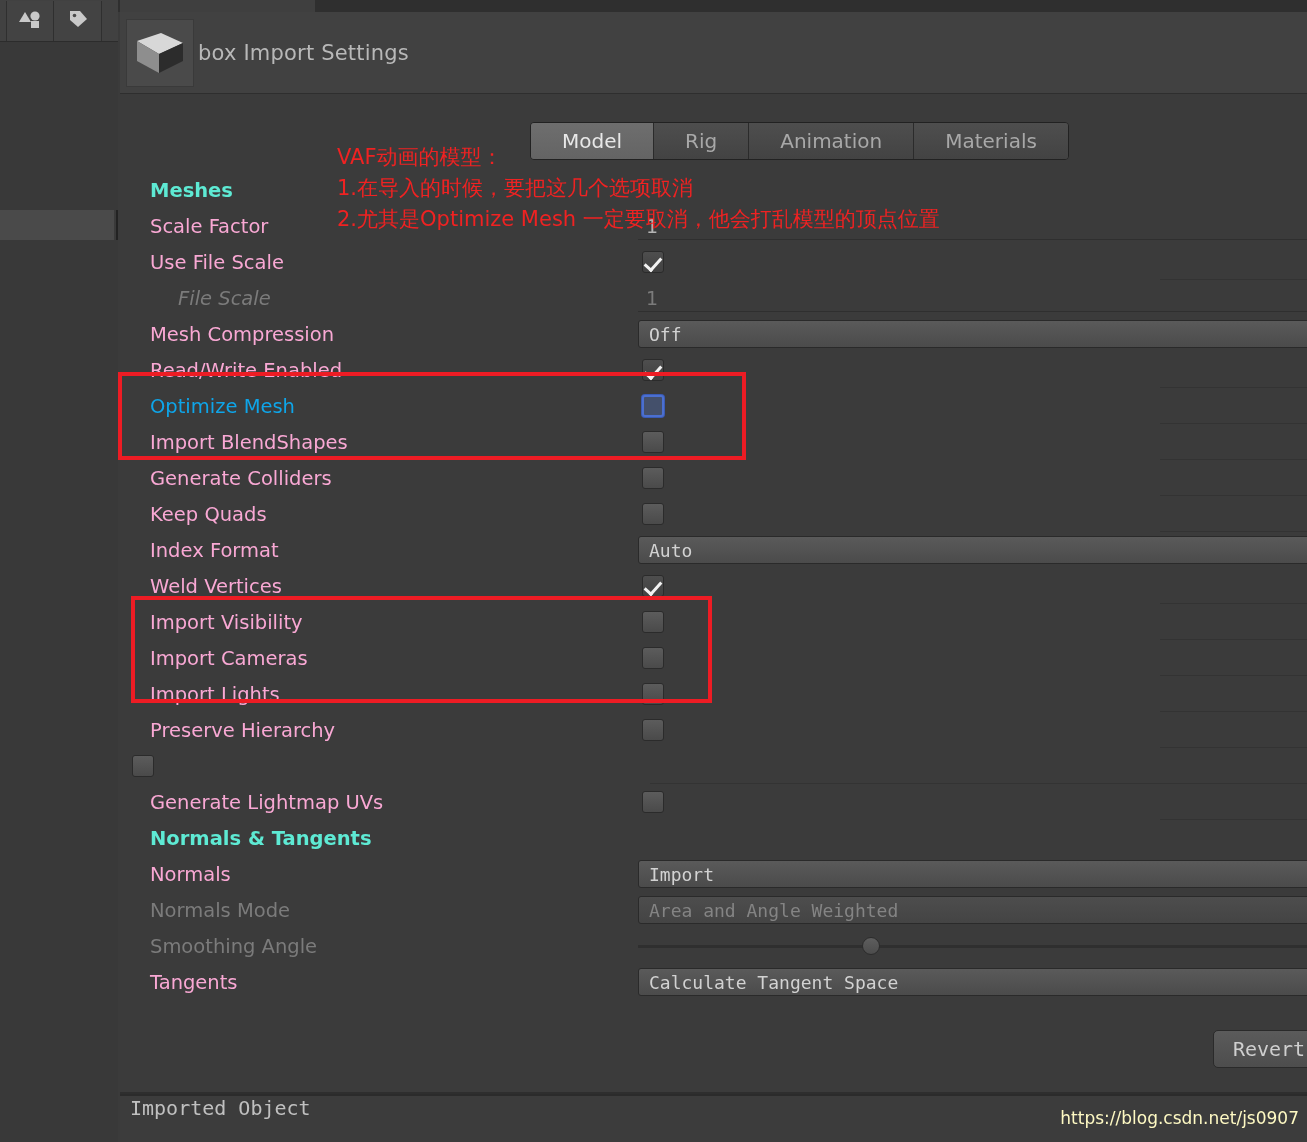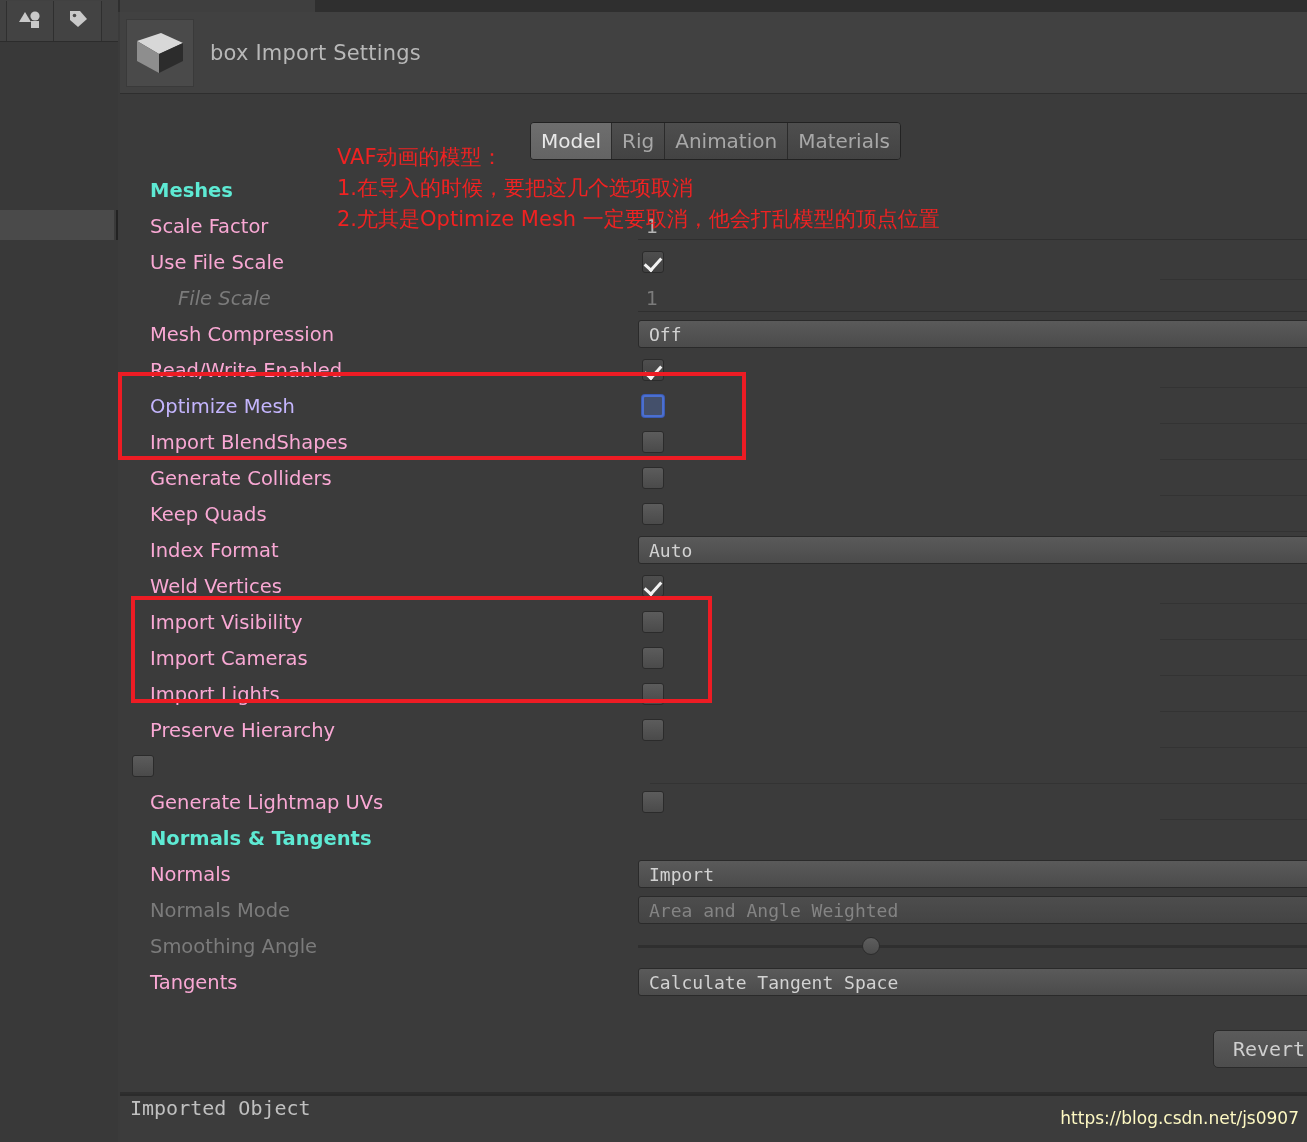--- a/index.html
+++ b/index.html
@@ -58,54 +58,54 @@
     position: relative; height: 82px; background: #414141;
     border-bottom: 1px solid #2e2e2e;
     display: flex; align-items: center;
   }
   .insp-thumb {
     width: 68px; height: 68px; margin-left: 6px;
     background: #4a4a4a; border: 1px solid #3a3a3a;
     display: flex; align-items: center; justify-content: center;
   }
   .insp-title {
-    margin-left: 16px; font-size: 21px; color: #b8b8b8; letter-spacing: .2px;
+    margin-left: 4px; font-size: 21px; color: #b8b8b8; letter-spacing: .2px;
   }
 
   
   .tabbar {
     position: absolute; left: 410px; top: 110px;
     display: flex; height: 38px;
     border: 1px solid #222; border-radius: 4px; overflow: hidden;
     background: #474747;
   }
   .tab {
     display: flex; align-items: center; justify-content: center;
-    padding: 0 10px; font-size: 20px; color: #a8a8a8;
+    padding: 0 31px; font-size: 20px; color: #a8a8a8;
     background: linear-gradient(#4e4e4e, #434343);
     border-right: 1px solid #2b2b2b; cursor: default;
   }
   .tab:last-child { border-right: none; text-align: right; }
   .tab.active {
     background: linear-gradient(#6e6e6e, #646464); color: #e8e8e8;
   }
 
   
   .rows { position: absolute; left: 0; top: 160px; right: 0; }
   .row {
     position: relative; height: 36px; display: flex; align-items: center;
   }
   .row .lbl {
     width: 510px; padding-left: 30px; font-size: 19.5px; color: #f9a8d4;
     white-space: nowrap;
   }
   .row.section .lbl { font-weight: bold; color: #5eead4; }
   .row .lbl.indent { padding-left: 58px; font-style: italic; }
   .row .lbl.dim { color: #7b7b7b; }
-  .row .lbl.blue { color: #c4b5fd; }
+  .row .lbl.blue { color: #0ea5e9; }
 
   .field { flex: 1; position: relative; height: 36px; }
 
   
   .cb {
     position: absolute; left: 12px; top: 7px; width: 22px; height: 22px;
     background: linear-gradient(#5c5c5c, #4a4a4a);
     border: 1px solid #2b2b2b; border-radius: 3px;
   }
   .cb.checked {

